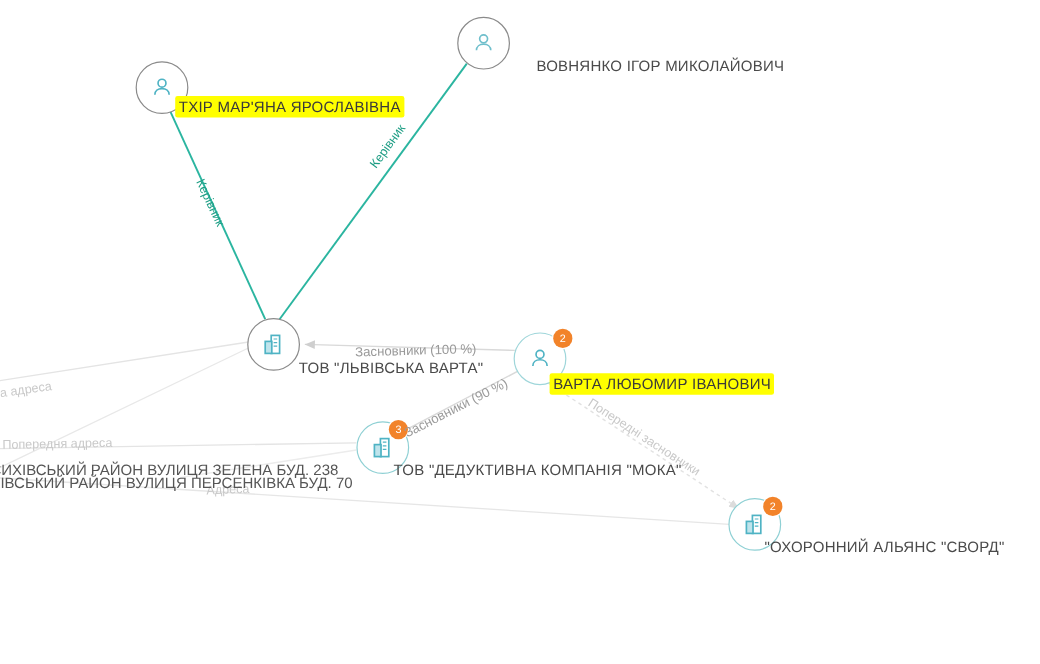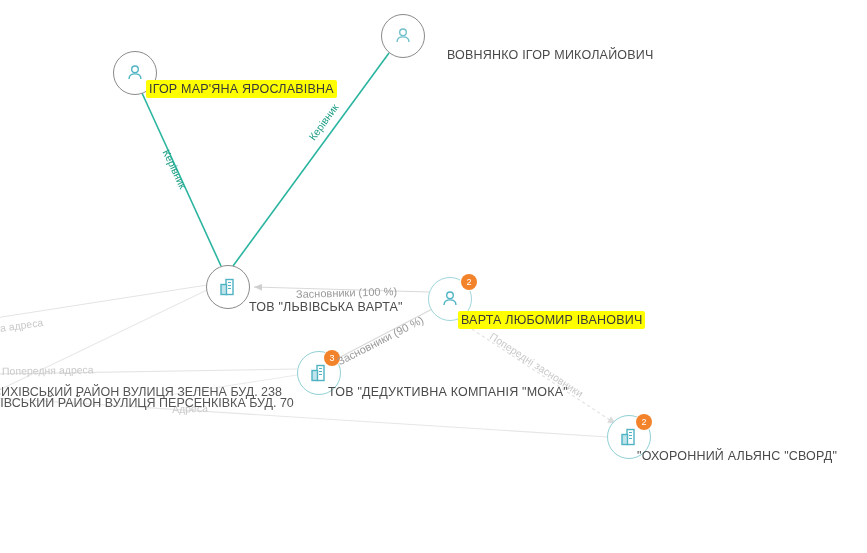--- a/index.html
+++ b/index.html
@@ -144,21 +144,21 @@
 
     <line x1="297" y1="375" x2="150" y2="398" stroke="#ececec" stroke-width="1.1"></line>
   </svg>
 
   <div class="node person" style="left:113px; top:51px;">
     <svg width="22" height="22" viewBox="0 0 24 24">
       <circle cx="12" cy="8" r="3.6" fill="none" stroke="#4fb3c4" stroke-width="1.5"></circle>
       <path d="M5.5 18.5c0-3.6 2.9-5.6 6.5-5.6s6.5 2 6.5 5.6" fill="none" stroke="#4fb3c4" stroke-width="1.5"></path>
     </svg>
   </div>
-  <div class="node-label highlight" style="left:146px; top:80px;">ІГОР МАР'ЯНА ЯРОСЛАВІВНА</div>
+  <div class="node-label highlight" style="left:146px; top:80px;">ТХІР МАР'ЯНА ЯРОСЛАВІВНА</div>
 
   <div class="node person" style="left:381px; top:14px;">
     <svg width="22" height="22" viewBox="0 0 24 24">
       <circle cx="12" cy="8" r="3.6" fill="none" stroke="#6fbfcc" stroke-width="1.5"></circle>
       <path d="M5.5 18.5c0-3.6 2.9-5.6 6.5-5.6s6.5 2 6.5 5.6" fill="none" stroke="#6fbfcc" stroke-width="1.5"></path>
     </svg>
   </div>
   <div class="node-label" style="left:414px; top:48px;margin-left:33px;">ВОВНЯНКО ІГОР МИКОЛАЙОВИЧ</div>
 
   <div class="node company-gray" style="left:206px; top:265px;">

